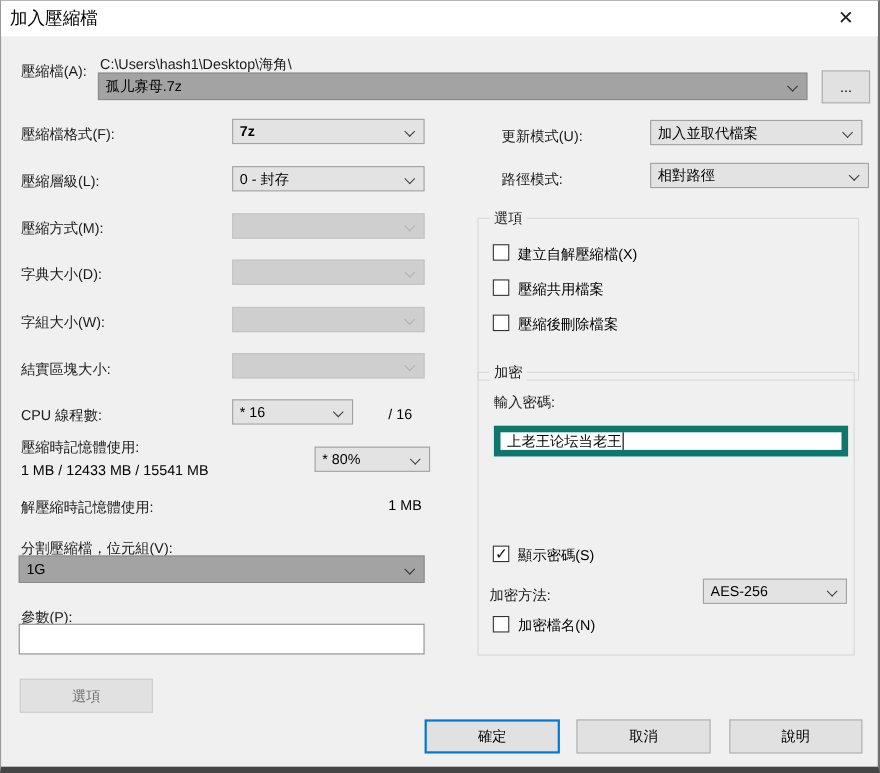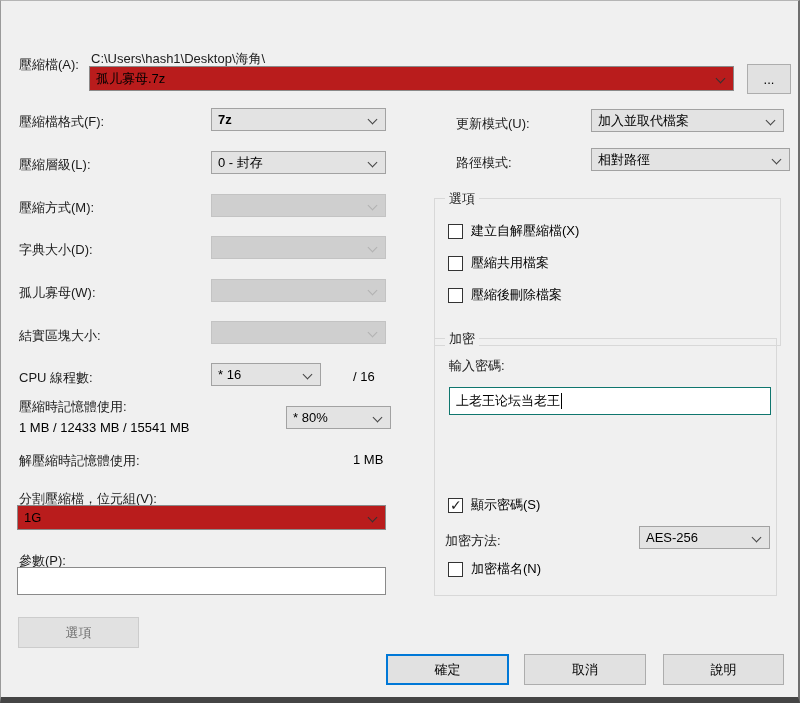--- a/index.html
+++ b/index.html
@@ -38,29 +38,29 @@
     padding:0 22px 0 6px; cursor:default;
   }
   .combo .ctext { white-space:nowrap; overflow:hidden; }
   .chev {
     position:absolute; right:9px; top:7px; width:7px; height:7px;
     border-right:1.4px solid #444; border-bottom:1.4px solid #444;
     transform:rotate(45deg); pointer-events:none;
   }
   .combo.disabled { background:#cfcfcf; border-color:#c3c3c3; }
   .combo.disabled .chev { border-color:#b2b2b2; }
-  .combo.editable { background:#b91c1c; border:1px solid #8a8a8a; height:25px; }
+  .combo.editable { background:#a3a3a3; border:1px solid #8a8a8a; height:25px; }
   .combo.editable .chev { top:8px; border-color:#333; }
 
   
   .tinput {
     position:absolute; background:#fff; border:1px solid #8a8a8a;
     display:flex; align-items:center; padding:0 6px; white-space:nowrap;
   }
-  .tinput.focused { border:1px solid #0f766e;align-items:center; }
+  .tinput.focused { border:6px solid #0f766e;align-items:center; }
   .caret { display:inline-block; width:1px; height:16px; background:#000; margin-left:1px; }
 
   
   .btn {
     position:absolute; background:#e1e1e1; border:1px solid #adadad;
     display:flex; align-items:center; justify-content:center; cursor:default;
     font-size:13px;
   }
   .btn.default { border:2px solid #0078d7; }
   .btn.dim { border-color:#cccccc; color:#6f6f6f; }
@@ -68,35 +68,39 @@
   
   .group {
     position:absolute; border:1px solid #d8d8d8;
   }
   .group .legend {
     position:absolute; top:-9px; left:10px; background:#f0f0f0; padding:0 4px;
     color:#1a1a1a;
   }
 
   
-  .cbrow { position:absolute; display:flex; align-items:center; cursor:default; }
+  .cbrow { position:absolute; display:flex; align-items:flex-start; cursor:default; }
   .cb {
     width:15px; height:15px; background:#fff; border:1px solid #333;
     margin-right:8px; position:relative; flex:none;
   }
   .cb.checked::after {
     content:"✓"; position:absolute; left:1px; top:-2px; font-size:14px; color:#1a1a1a;
   }
   .plain { position:absolute; white-space:nowrap; }
 </style>
 </head>
 <body>
 
 <div class="dialog">
 
+  <div class="titlebar">
+    <span class="title">加入壓縮檔</span>
+    <span class="close-btn">✕</span>
+  </div>
 
   <div class="client">
 
     <span class="lbl" style="left:18px; top:23px;">壓縮檔(A):</span>
     <span class="lbl" style="left:90px; top:17px;">C:\Users\hash1\Desktop\海角\</span>
     <div class="combo editable" style="left:88px; top:33px; width:645px;">
       <span class="ctext">孤儿寡母.7z</span>
       <span class="chev"></span>
     </div>
     <div class="btn" style="left:746px; top:31px; width:44px; height:30px;">
@@ -120,21 +124,21 @@
       <span class="ctext"></span>
       <span class="chev"></span>
     </div>
 
     <span class="lbl" style="left:18px; top:208px;">字典大小(D):</span>
     <div class="combo disabled" style="left:210px; top:203px; width:175px;">
       <span class="ctext"></span>
       <span class="chev"></span>
     </div>
 
-    <span class="lbl" style="left:18px; top:251px;">孤儿寡母(W):</span>
+    <span class="lbl" style="left:18px; top:251px;">字組大小(W):</span>
     <div class="combo disabled" style="left:210px; top:246px; width:175px;">
       <span class="ctext"></span>
       <span class="chev"></span>
     </div>
 
     <span class="lbl" style="left:18px; top:294px;">結實區塊大小:</span>
     <div class="combo disabled" style="left:210px; top:288px; width:175px;">
       <span class="ctext"></span>
       <span class="chev"></span>
     </div>

